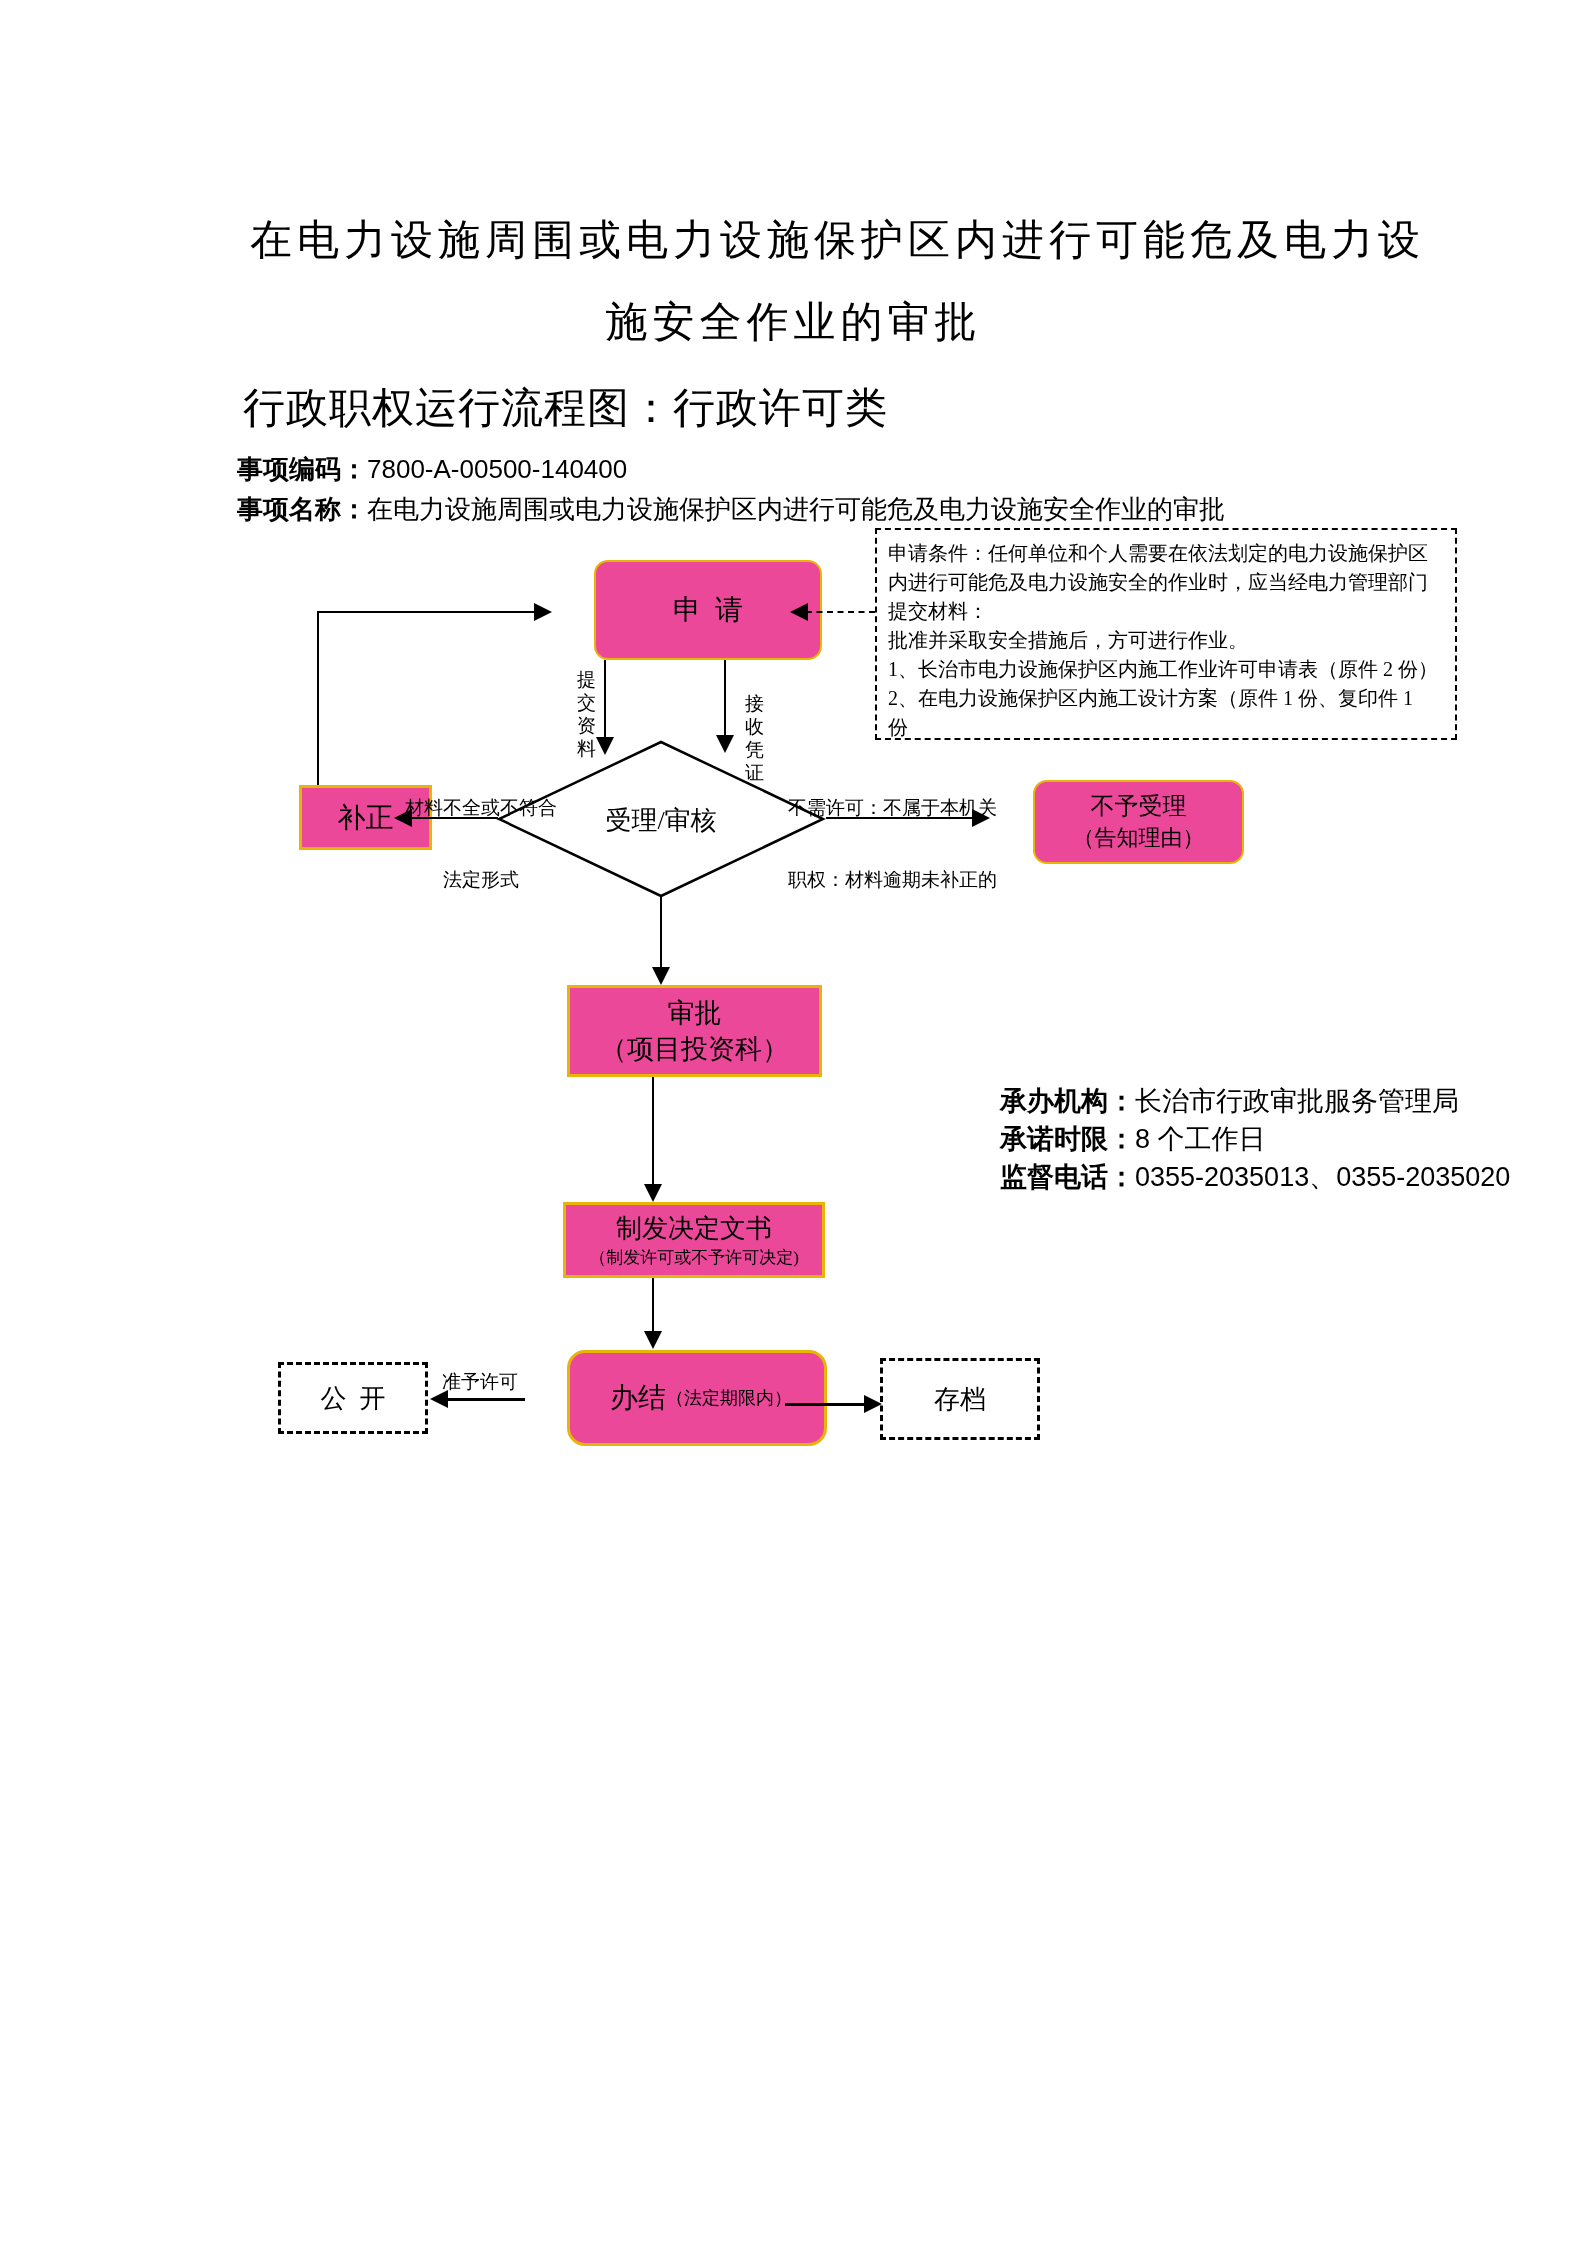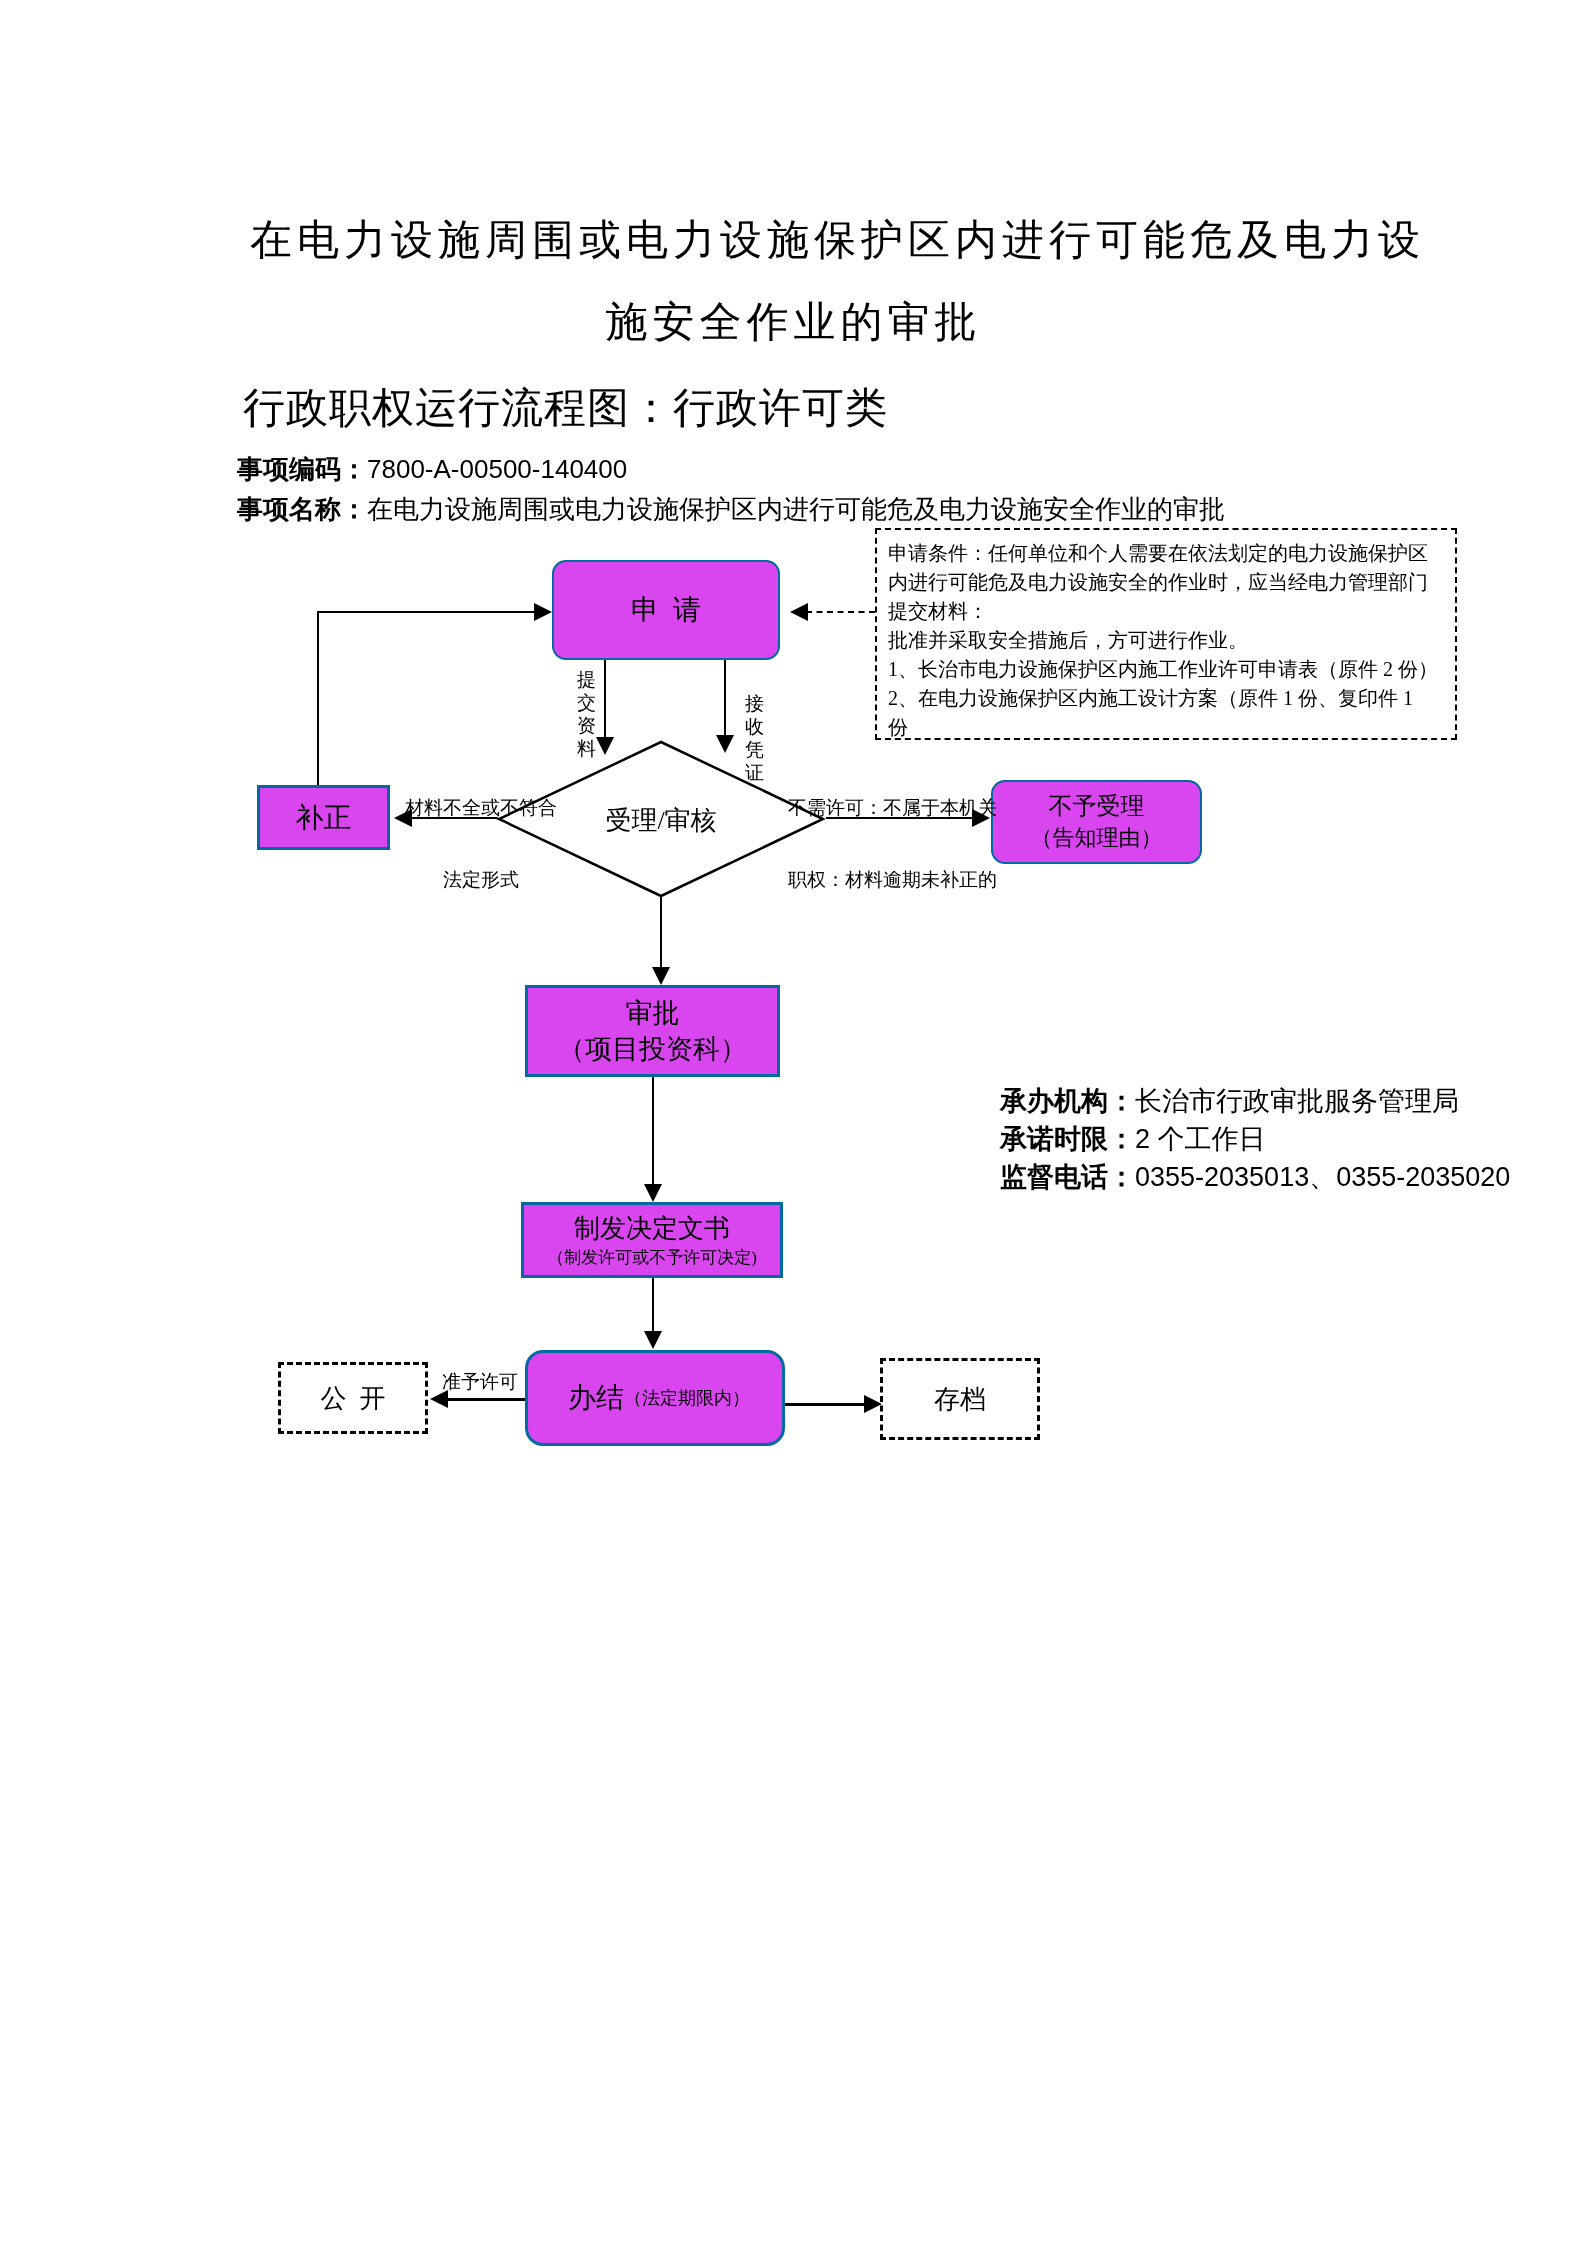--- a/index.html
+++ b/index.html
@@ -9,22 +9,22 @@
   }
   .abs{position:absolute;}
   .pre{white-space:pre;}
   .title{width:1587px;text-align:center;font-size:42px;letter-spacing:5px;font-weight:400;}
   .subtitle{font-size:42px;letter-spacing:1px;}
   .meta{font-size:26px;}
   .meta .lab{font-weight:600;}
   .meta .val{font-family:"Liberation Sans","DejaVu Sans",sans-serif;}
   .notebox{border:2px dashed #000;padding:9px 11px;font-size:20px;line-height:29px;}
   .notebox div{white-space:pre;}
-  .box{border:3px solid #0369a1;display:flex;align-items:center;justify-content:center;
-       flex-direction:column;text-align:center;box-sizing:border-box;background:#d946ef;}
+  .box{border:3px solid #eab308;display:flex;align-items:center;justify-content:center;
+       flex-direction:column;text-align:center;box-sizing:border-box;background:#ec4899;margin-left:42px;}
   .rbox{border-radius:14px;border-width:2px;}
   .dashedbox{border:3px dashed #000;display:flex;align-items:center;justify-content:center;
        box-sizing:border-box;background:#fff;}
   .nodetext{font-size:28px;white-space:pre;}
   .line-h{background:#000;height:2px;}
   .line-v{background:#000;width:2px;}
   .dash-h{border-top:2px dashed #000;height:0;}
   .ah{width:0;height:0;border-style:solid;}
   .ah-r{border-width:9px 0 9px 18px;border-color:transparent transparent transparent #000;}
   .ah-l{border-width:9px 18px 9px 0;border-color:transparent #000 transparent transparent;}
@@ -148,18 +148,18 @@
   <div>职权：材料逾期未补正的</div>
 </div>
 
 <div class="abs lbl" style="left:442px;top:1370px;">准予许可</div>
 
 <div class="abs contact" style="left:1000px;top:1082px;">
   <div>
     <span class="lab">承办机构：</span><span class="val">长治市行政审批服务管理局</span>
   </div>
   <div>
-    <span class="lab">承诺时限：</span><span class="val">2 个工作日</span>
+    <span class="lab">承诺时限：</span><span class="val">8 个工作日</span>
   </div>
   <div>
     <span class="lab">监督电话：</span><span class="val">0355-2035013、0355-2035020</span>
   </div>
 </div>
 
 </body></html>

